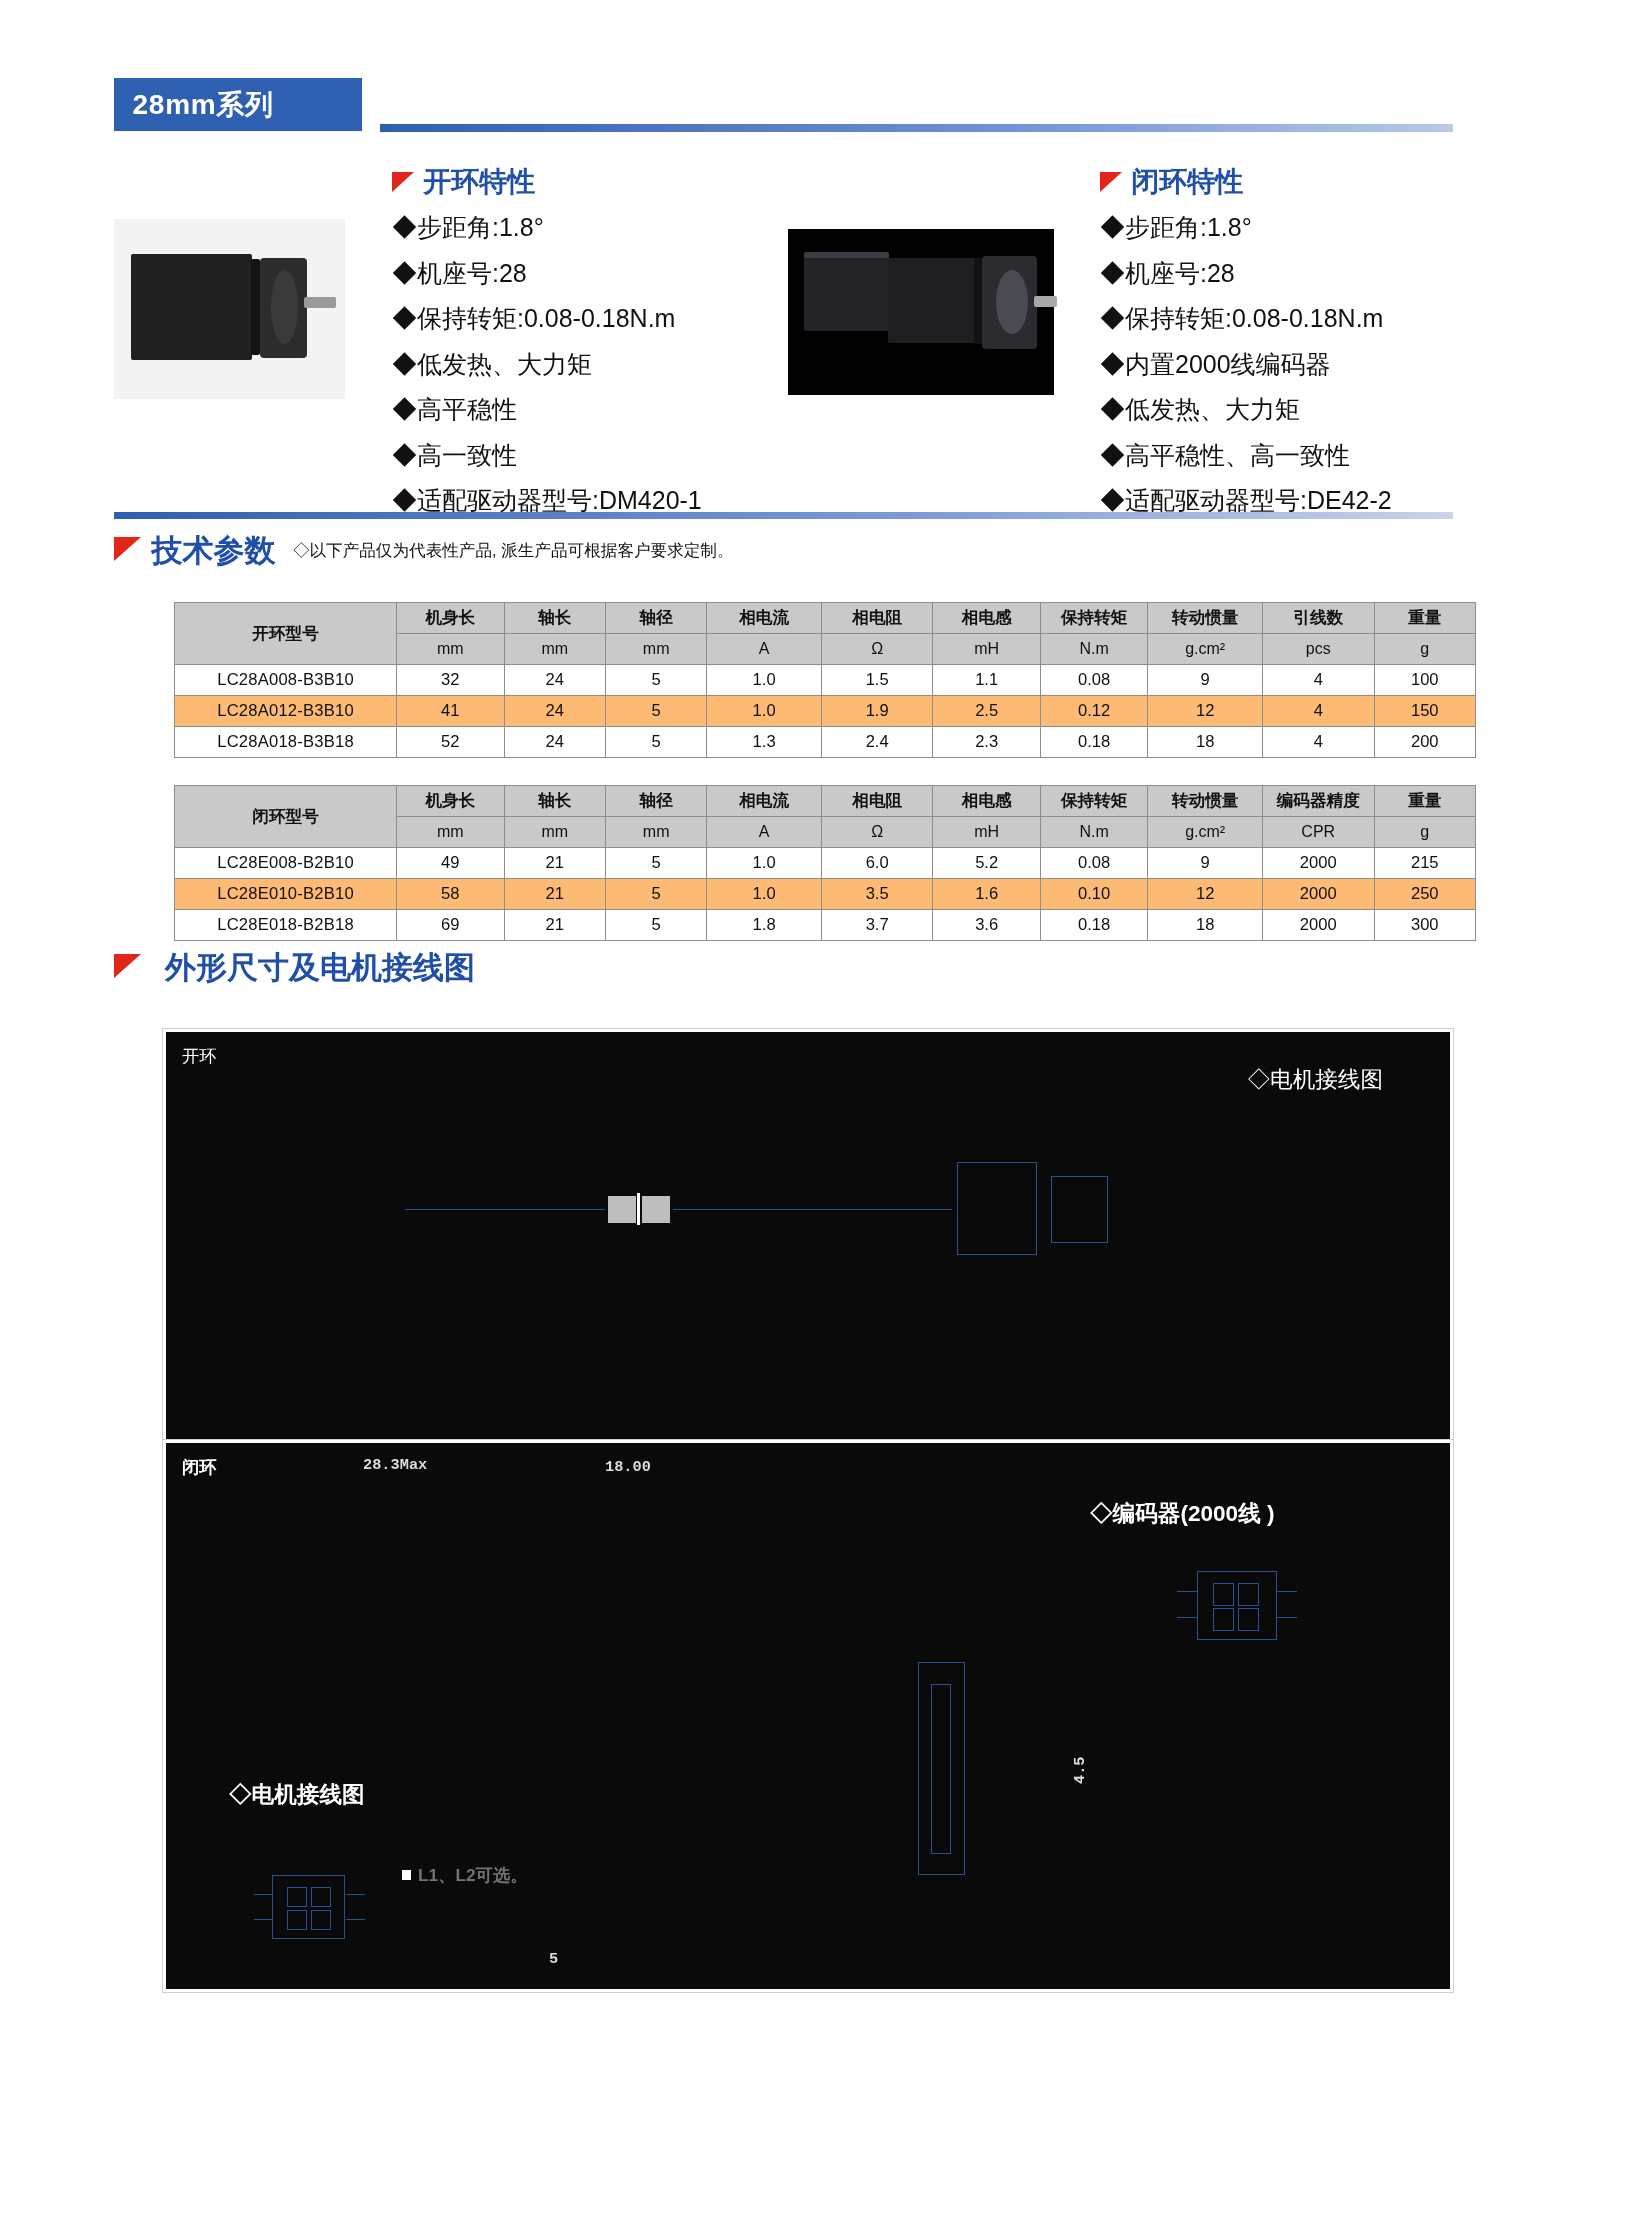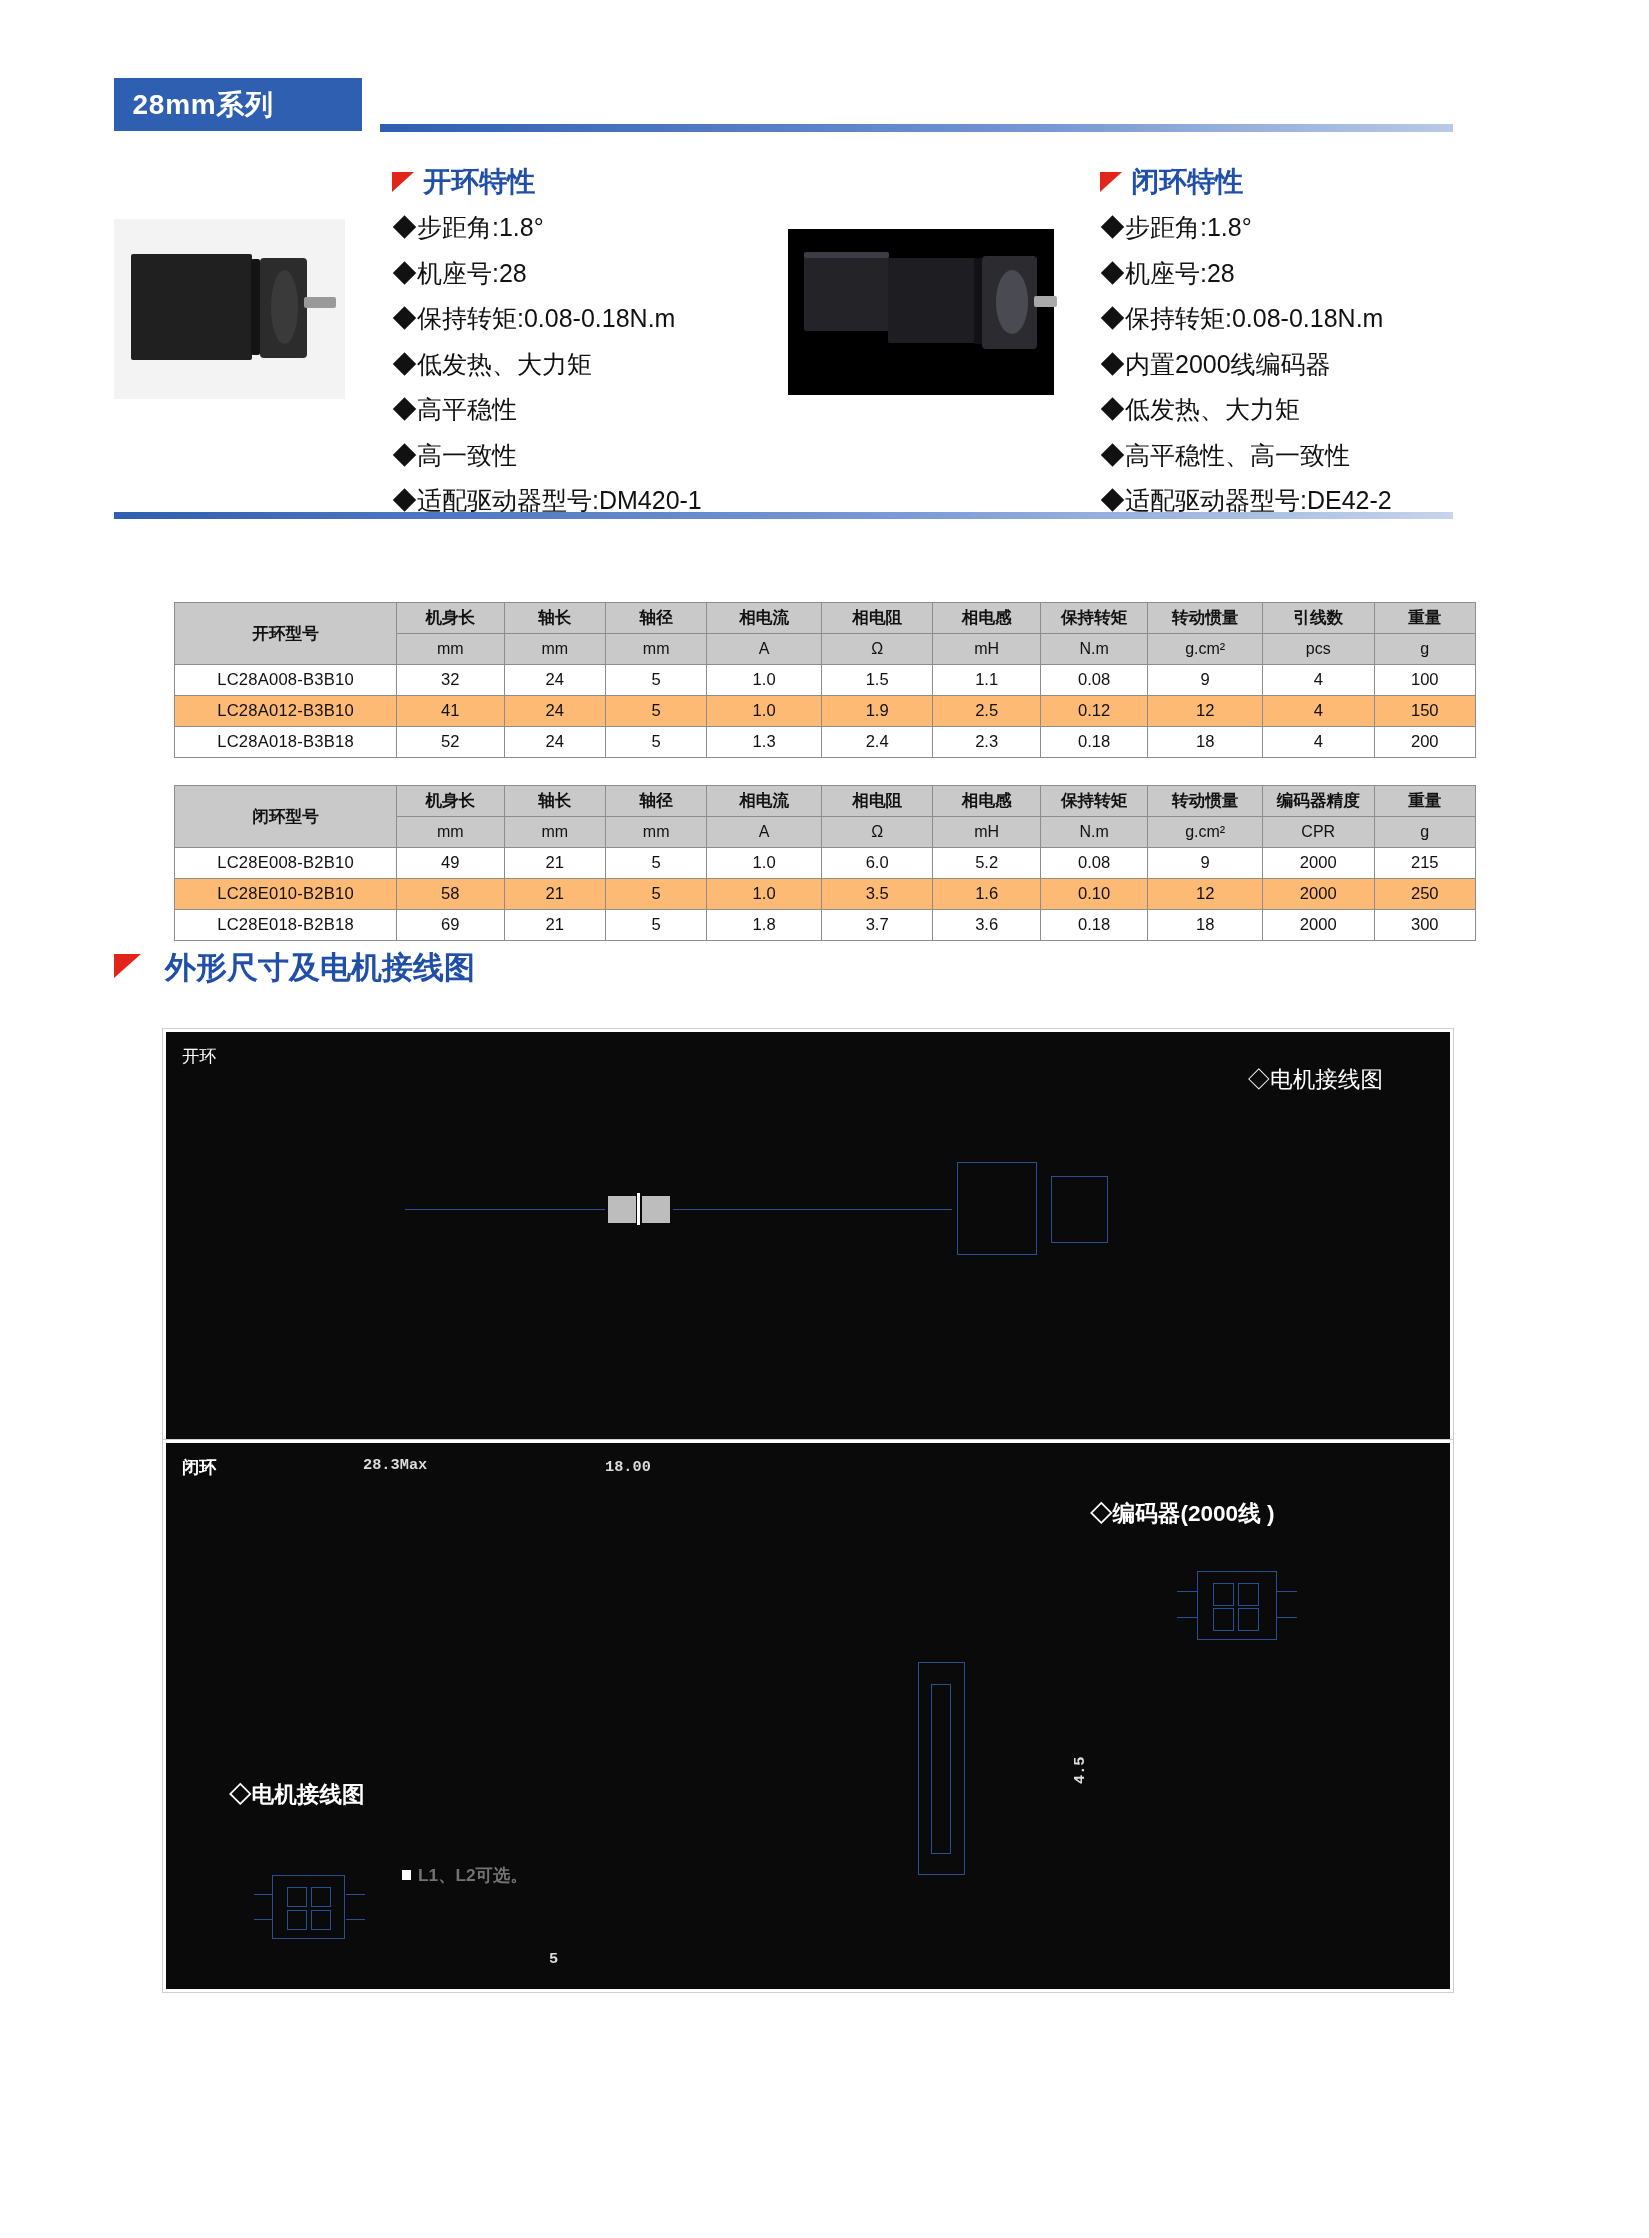--- a/index.html
+++ b/index.html
@@ -292,20 +292,25 @@
       <li>◆机座号:28</li>
       <li>◆保持转矩:0.08-0.18N.m</li>
       <li>◆内置2000线编码器</li>
       <li>◆低发热、大力矩</li>
       <li>◆高平稳性、高一致性</li>
       <li>◆适配驱动器型号:DE42-2</li>
     </ul>
   </div>
 
   <div class="sec-rule"></div>
+  <div class="sec-head" style="left:114px; top:535px;">
+    <span class="tri"></span>
+    <span class="txt">技术参数</span>
+    <span class="sec-note">◇以下产品仅为代表性产品, 派生产品可根据客户要求定制。</span>
+  </div>
 
   <table class="spec" style="left:174px; top:602px; width:1302px;">
     <colgroup>
       <col style="width:219px">
         <col style="width:106px">
         <col style="width:100px">
         <col style="width:100px">
       <col style="width:113px">
         <col style="width:110px">
         <col style="width:106px">

